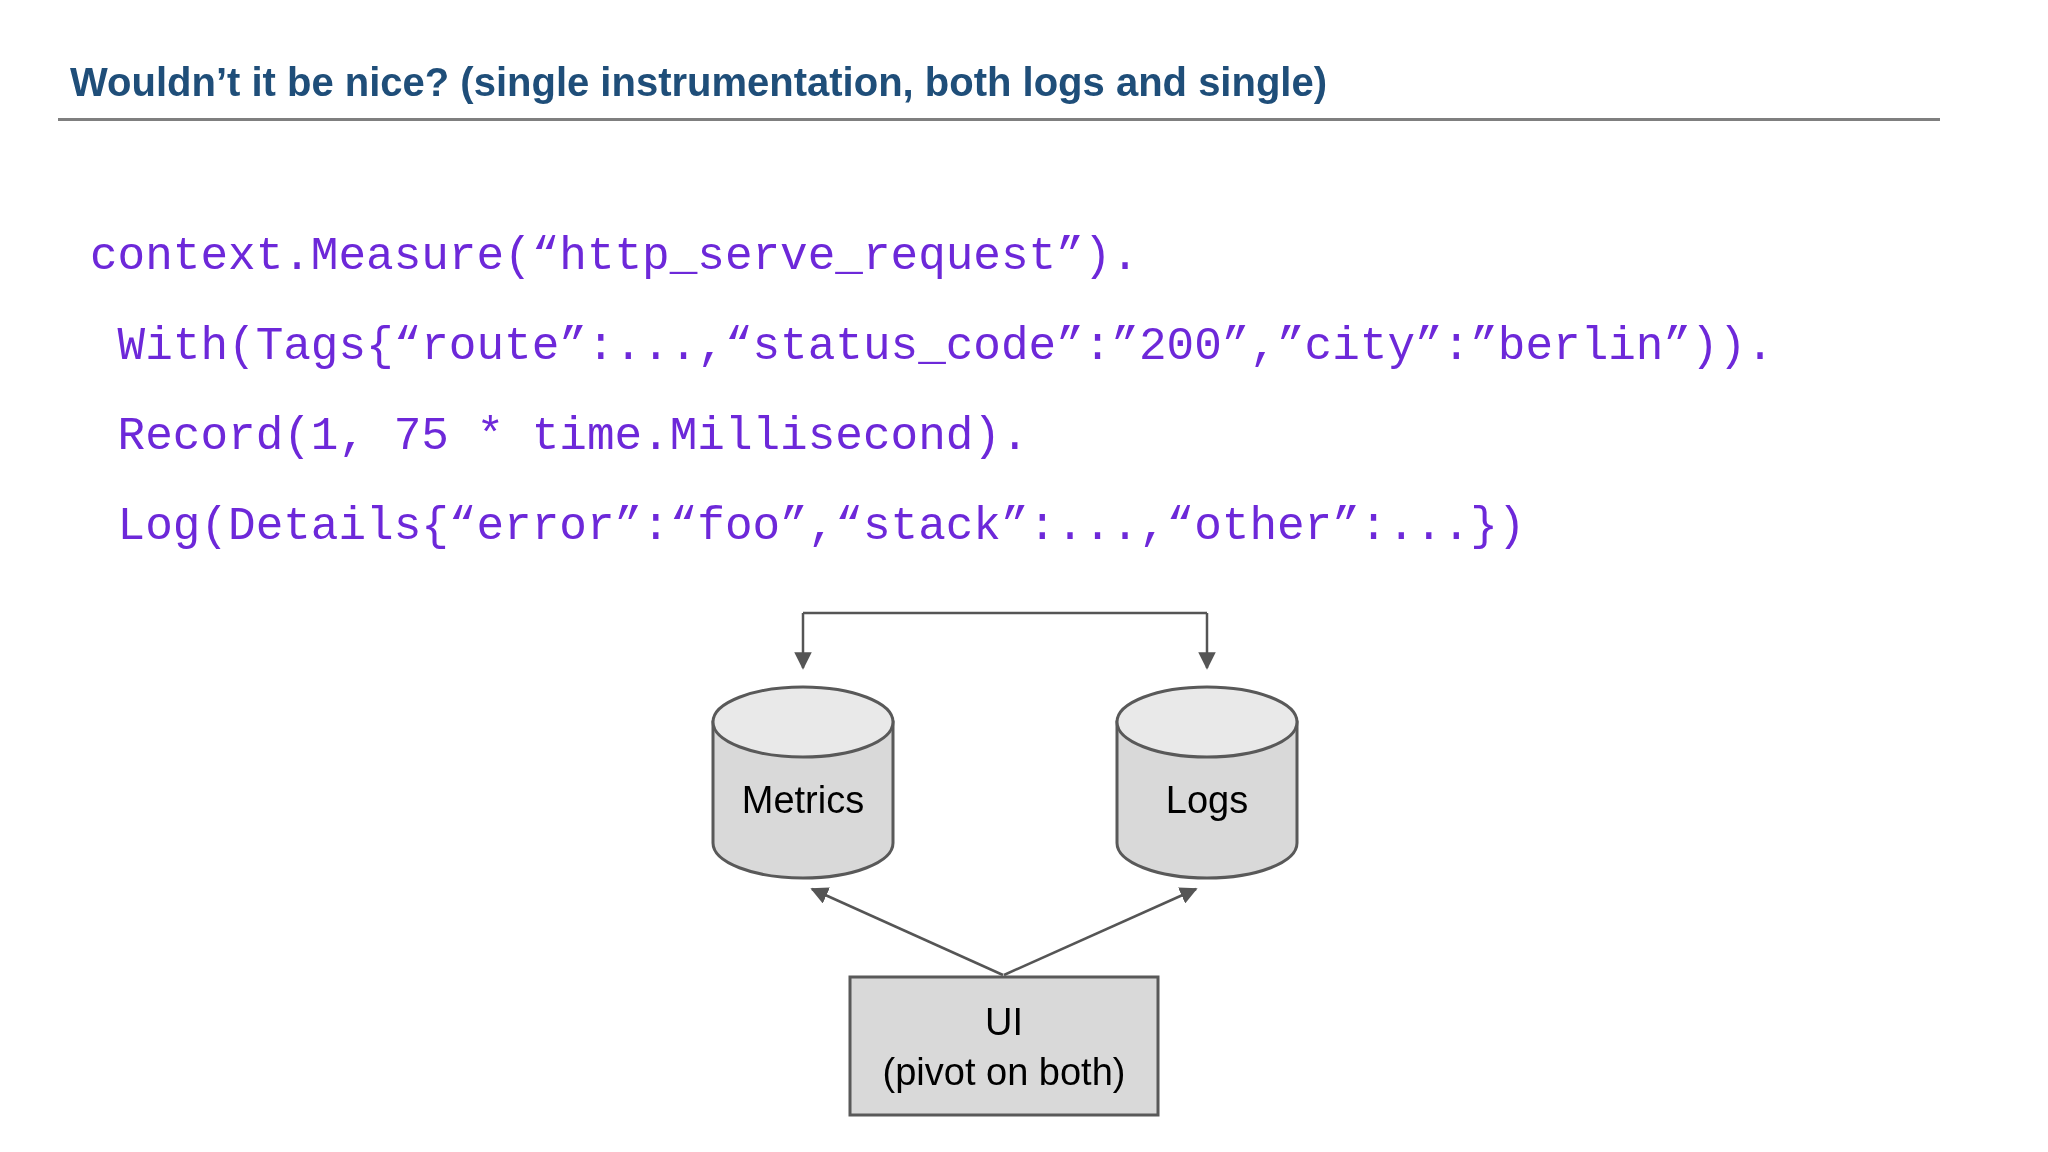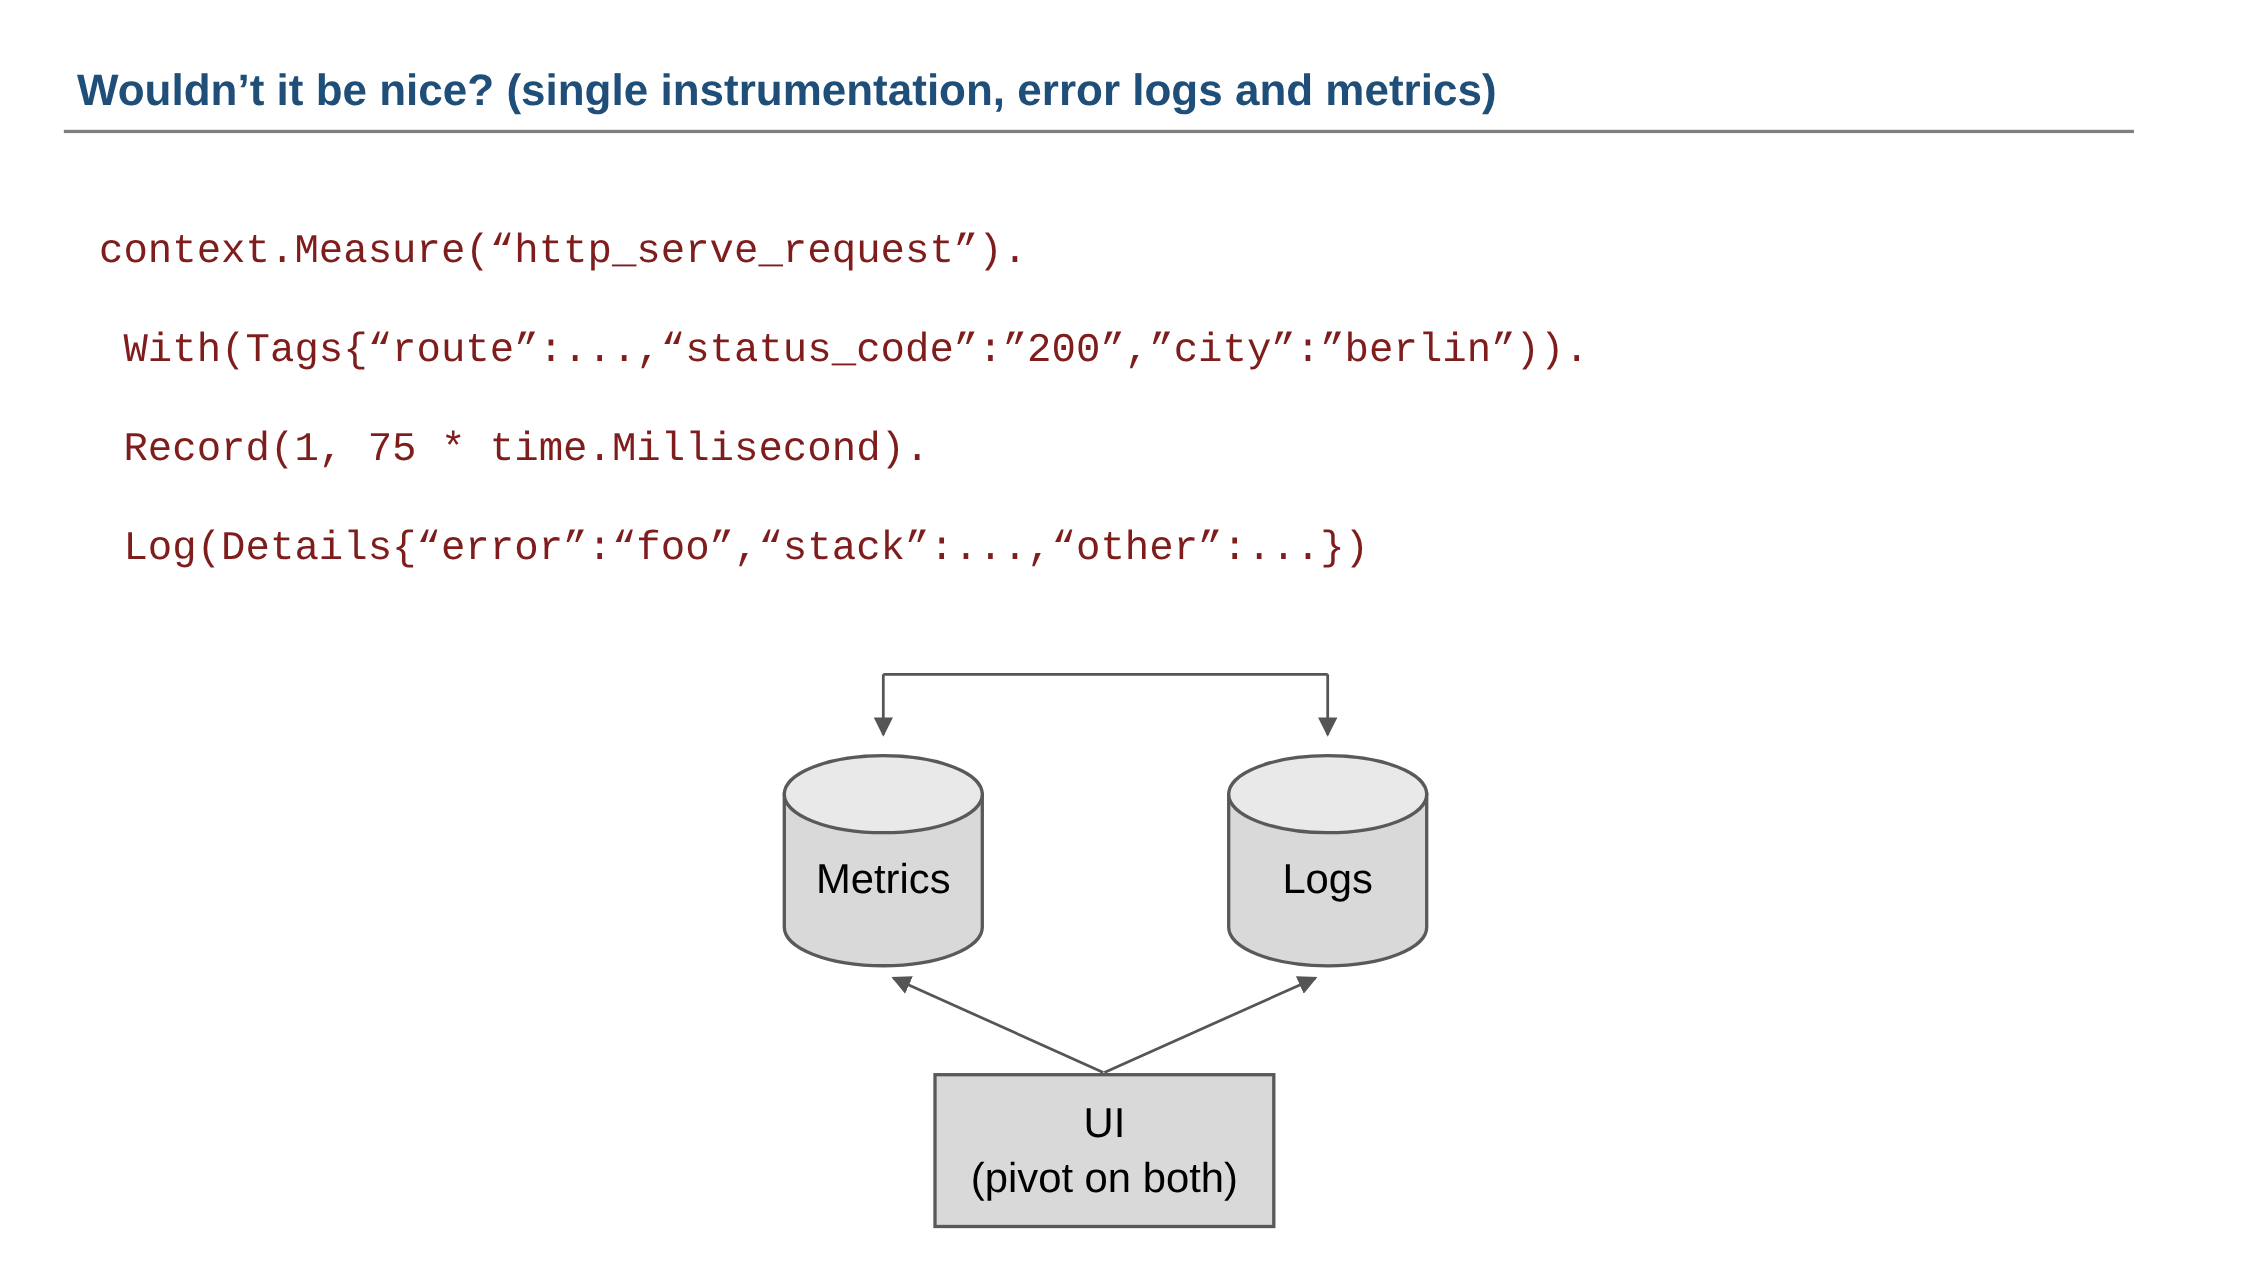--- a/index.html
+++ b/index.html
@@ -33,25 +33,25 @@
     position: absolute;
     left: 58px;
     top: 118px;
     width: 1882px;
     height: 0;
     border-top: 3px solid #7f7f7f;
   }
   .code-block {
     position: absolute;
     left: 90px;
-    top: 184px;
+    top: 212px;
     font-family: "Liberation Mono", "DejaVu Sans Mono", monospace;
-    font-size: 37px;
+    font-size: 46px;
     line-height: 90px;
-    color: #7f1d1d;
+    color: #6d28d9;
   }
   .code-line {
     white-space: pre;
   }
   .diagram-svg {
     position: absolute;
     left: 0;
     top: 0;
     width: 2048px;
     height: 1152px;
@@ -60,21 +60,21 @@
     font-family: "Liberation Sans", sans-serif;
     font-size: 38px;
     fill: #000000;
   }
 </style>
 </head>
 <body>
 
 <div class="slide">
 
-  <h1 class="slide-title">Wouldn’t it be nice? (single instrumentation, error logs and metrics)</h1>
+  <h1 class="slide-title">Wouldn’t it be nice? (single instrumentation, both logs and single)</h1>
 
   <div class="title-rule"></div>
 
   <div class="code-block">
     <div class="code-line">context.Measure(“http_serve_request”).</div>
     <div class="code-line"> With(Tags{“route”:...,“status_code”:”200”,”city”:”berlin”)).</div>
     <div class="code-line"> Record(1, 75 * time.Millisecond).</div>
     <div class="code-line"> Log(Details{“error”:“foo”,“stack”:...,“other”:...})</div>
   </div>
 

